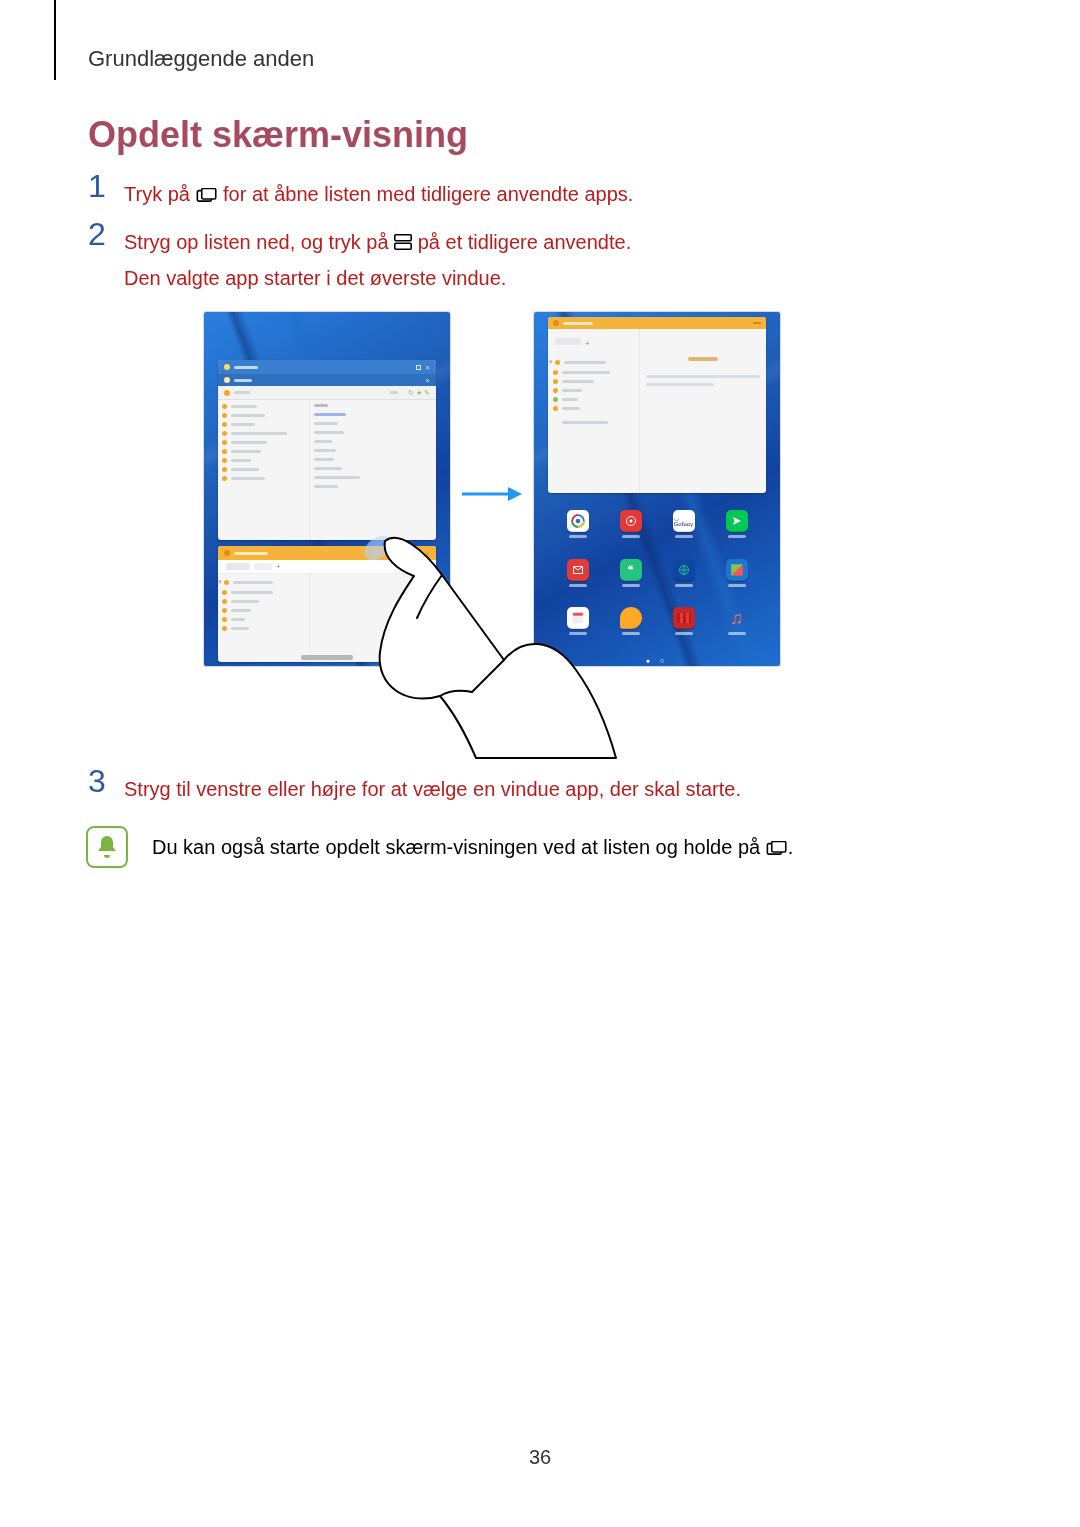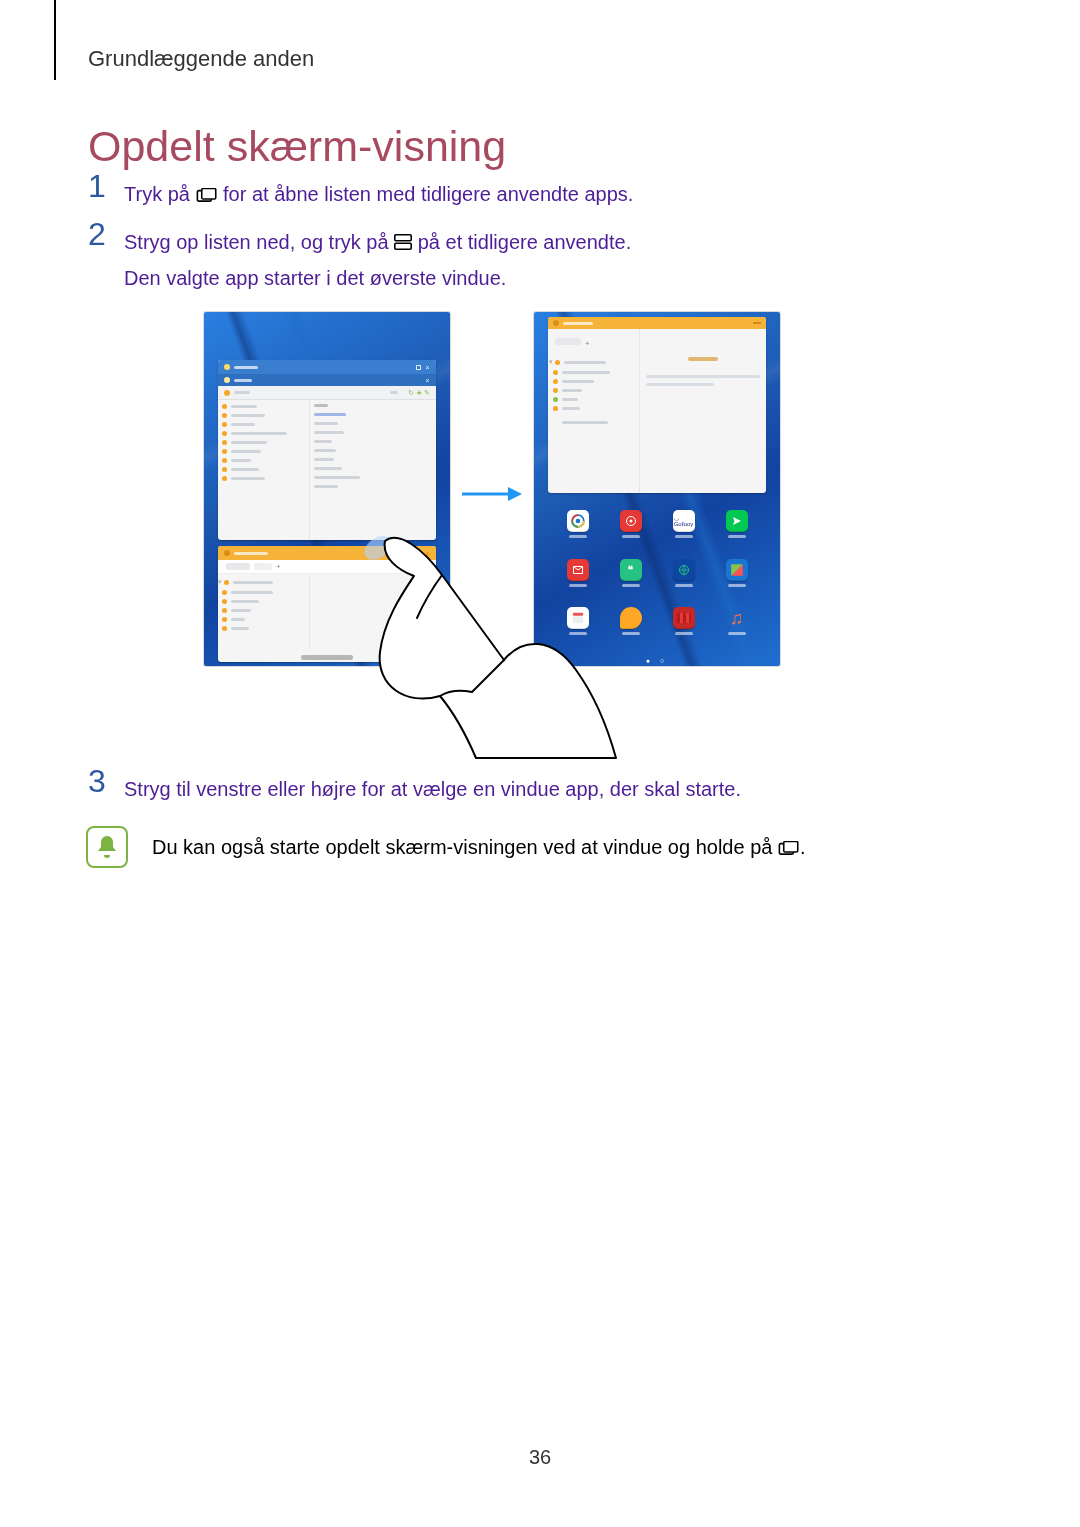--- a/index.html
+++ b/index.html
@@ -24,42 +24,41 @@
     left: 88px;
     top: 46px;
     font-size: 22px;
     color: #333;
     font-weight: 400;
   }
   .heading {
     position: absolute;
     left: 88px;
     top: 114px;
-    font-size: 43px;
-    font-weight: 400;
+    font-size: 36px;
+    font-weight: 700;
     color: #a84a5f;
-    margin-top: 8px;
   }
   .step {
     position: absolute;
     left: 88px;
     display: flex;
     align-items: flex-start;
     column-gap: 16px;
   }
   .step .num {
     font-size: 32px;
     color: #2c5aa0;
     font-weight: 400;
     line-height: 1;
     min-width: 20px;
   }
   .step .txt {
     font-size: 20px;
-    color: #4c1d95;
+    color: #b91c1c;
     line-height: 1.8;
     padding-top: 6px;
   }
   .step1 { top: 170px; }
   .step2 { top: 218px; }
   .step3 { top: 765px; }
   .inline-icon svg { vertical-align: -1px; }
   .note-box {
     position: absolute;
     left: 86px;
@@ -607,20 +606,20 @@
   <div class="txt"><span>Stryg til venstre eller højre for at vælge en vindue app, der skal starte.</span></div>
 </div>
 
 <div class="note-box">
   <div class="note-icon">
     <svg width="24" height="26" viewBox="0 0 24 26">
         <path d="M12 2a6 6 0 0 0-6 6v5l-3 4h18l-3-4V8a6 6 0 0 0-6-6zm0 22a3 3 0 0 0 3-3H9a3 3 0 0 0 3 3z"></path>
       </svg>
   </div>
   <div class="note-text">
-    <span>Du kan også starte opdelt skærm-visningen ved at vindue og holde på </span><span class="inline-icon"><svg width="22" height="14" viewBox="0 0 24 16">
+    <span>Du kan også starte opdelt skærm-visningen ved at listen og holde på </span><span class="inline-icon"><svg width="22" height="14" viewBox="0 0 24 16">
           <rect x="1" y="3" width="16" height="12" rx="1.5" fill="none" stroke="#000" stroke-width="1.8"></rect>
           <rect x="6" y="0.5" width="16" height="12" rx="1.5" fill="#fff" stroke="#000" stroke-width="1.8"></rect>
         </svg></span><span>.</span>
   </div>
 </div>
 
 <div class="page-number">36</div>
 
 </body></html>

